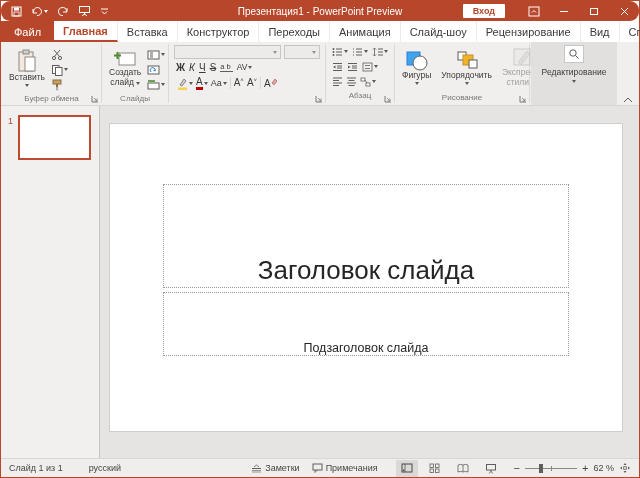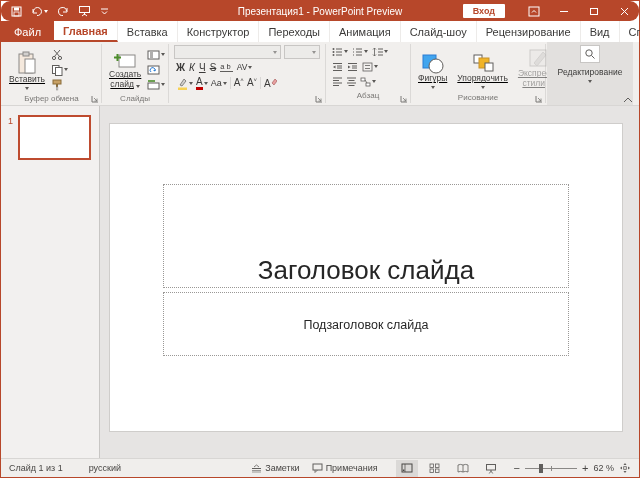--- a/index.html
+++ b/index.html
@@ -22,21 +22,21 @@
   
   .tabrow { height:21px; background:#fff; display:flex; align-items:stretch; font-size:11px; color:#3b3a39; flex:0 0 auto; }
   .tab { display:flex; align-items:center; padding:0 9px; border-right:1px solid #edebe9; cursor:default; white-space:nowrap; }
   .tab-file { background:#B7472A; color:#fff; padding:0 13px; border-right:none; }
   .tab-selected { color:#B7472A; font-weight:bold; border-bottom:2px solid #B7472A; }
   .tab-help { border-right:none; gap:5px; margin-left:8px; }
 
   
   .ribbon { height:64px; background:#f1efed; display:flex; align-items:stretch; padding-left:2px; position:relative; flex:0 0 auto; border-bottom:1px solid #d8d6d4; }
   .rgroup { display:flex; flex-direction:column; position:relative; padding:2px 2px 0 2px; }
-  .rgroup-body { flex:1; display:flex; align-items:flex-end;text-decoration:underline; }
+  .rgroup-body { flex:1; display:flex; align-items:center; }
   .rgroup-label { height:14px; font-size:8px; color:#7a7876; text-align:center; line-height:13px; white-space:nowrap; }
   .gdiv { width:1px; background:#dbd9d7; margin:2px 1px; }
   .launcher { position:absolute; right:1px; bottom:2px; width:8px; height:8px; }
   .bigbtn { display:flex; flex-direction:column; align-items:center; justify-content:flex-start; padding:2px 4px; font-size:8.5px; color:#3b3a39; text-align:center; line-height:1.15; }
   .bigbtn .caret { margin-top:2px; }
   .caret { width:0; height:0; border-left:2.5px solid transparent; border-right:2.5px solid transparent; border-top:3px solid #5a5856; display:inline-block; }
   .smallbtn { height:15px; display:flex; align-items:center; gap:1px; padding:0 2px; }
   .icol { display:flex; flex-direction:column; justify-content:flex-start; }
   .disabled { opacity:.45; }
   .letter { font-size:10px; color:#3b3a39; }
@@ -49,21 +49,21 @@
   
   .workspace { flex:1; display:flex; min-height:0; }
   .thumbs { width:99px; background:#f2f0ef; border-right:1px solid #c8c6c4; position:relative; flex:0 0 auto; }
   .thumb-num { position:absolute; left:7px; top:10px; font-size:9px; color:#B7472A; }
   .thumb { position:absolute; left:17px; top:9px; width:73px; height:45px; background:#fff; border:2px solid #BE4B2F; }
   .canvas { flex:1; background:#e6e4e3; position:relative; }
   .slide { position:absolute; left:10px; top:18px; width:512px; height:307px; background:#fff; box-shadow:0 0 0 1px #cfcdcb; }
   .ph { position:absolute; border:1px dotted #9a9896; }
   .ph-title { left:53px; top:60px; width:406px; height:104px; display:flex; align-items:flex-end; justify-content:center; }
   .ph-title span { font-size:26px; color:#262626; line-height:1.25; padding-bottom:1px; }
-  .ph-sub { left:53px; top:168px; width:406px; height:64px; display:flex; align-items:center; justify-content:center; }
+  .ph-sub { left:53px; top:168px; width:406px; height:64px; display:flex; align-items:flex-end; justify-content:center; }
   .ph-sub span { font-size:12.5px; color:#262626; padding-top:1px; }
 
   
   .statusbar { height:19px; background:#f0eeec; border-top:1px solid #d8d6d4; display:flex; align-items:center; font-size:9px; color:#484644; padding:0 8px; flex:0 0 auto; }
   .sb-left { display:flex; gap:26px; }
   .sb-right { margin-left:auto; display:flex; align-items:center; gap:12px; }
   .sb-item { display:flex; align-items:center; gap:3px; }
   .viewbtn { width:22px; height:17px; display:flex; align-items:center; justify-content:center; }
   .viewbtn.active { background:#dbd9d7; }
   .zoomwrap { display:flex; align-items:center; gap:5px; }
@@ -302,21 +302,21 @@
       </div>
       <span class="launcher">
         <svg class="ic" width="8" height="8" viewBox="0 0 8 8">
             <path d="M1 1 L1 7 L7 7" fill="none" stroke="#7a7876"></path>
             <path d="M3 3 L6 6 M6 3.5 L6 6 L3.5 6" fill="none" stroke="#7a7876" stroke-width=".8"></path>
           </svg>
       </span>
     </div>
     <div class="gdiv"></div>
 
-    <div class="rgroup" style="width:82px">
+    <div class="rgroup" style="width:66px">
       <div class="fontrow" style="gap:4px;padding-left:3px;height:15px">
         <span style="display:flex;align-items:center;gap:1px">
           <svg class="ic" width="11" height="10" viewBox="0 0 11 10">
               <circle cx="1.5" cy="2" r="1" fill="#605e5c"></circle>
               <circle cx="1.5" cy="5" r="1" fill="#605e5c"></circle>
               <circle cx="1.5" cy="8" r="1" fill="#605e5c"></circle>
               <line x1="4" y1="2" x2="10" y2="2" stroke="#605e5c"></line>
               <line x1="4" y1="5" x2="10" y2="5" stroke="#605e5c"></line>
               <line x1="4" y1="8" x2="10" y2="8" stroke="#605e5c"></line>
             </svg>

